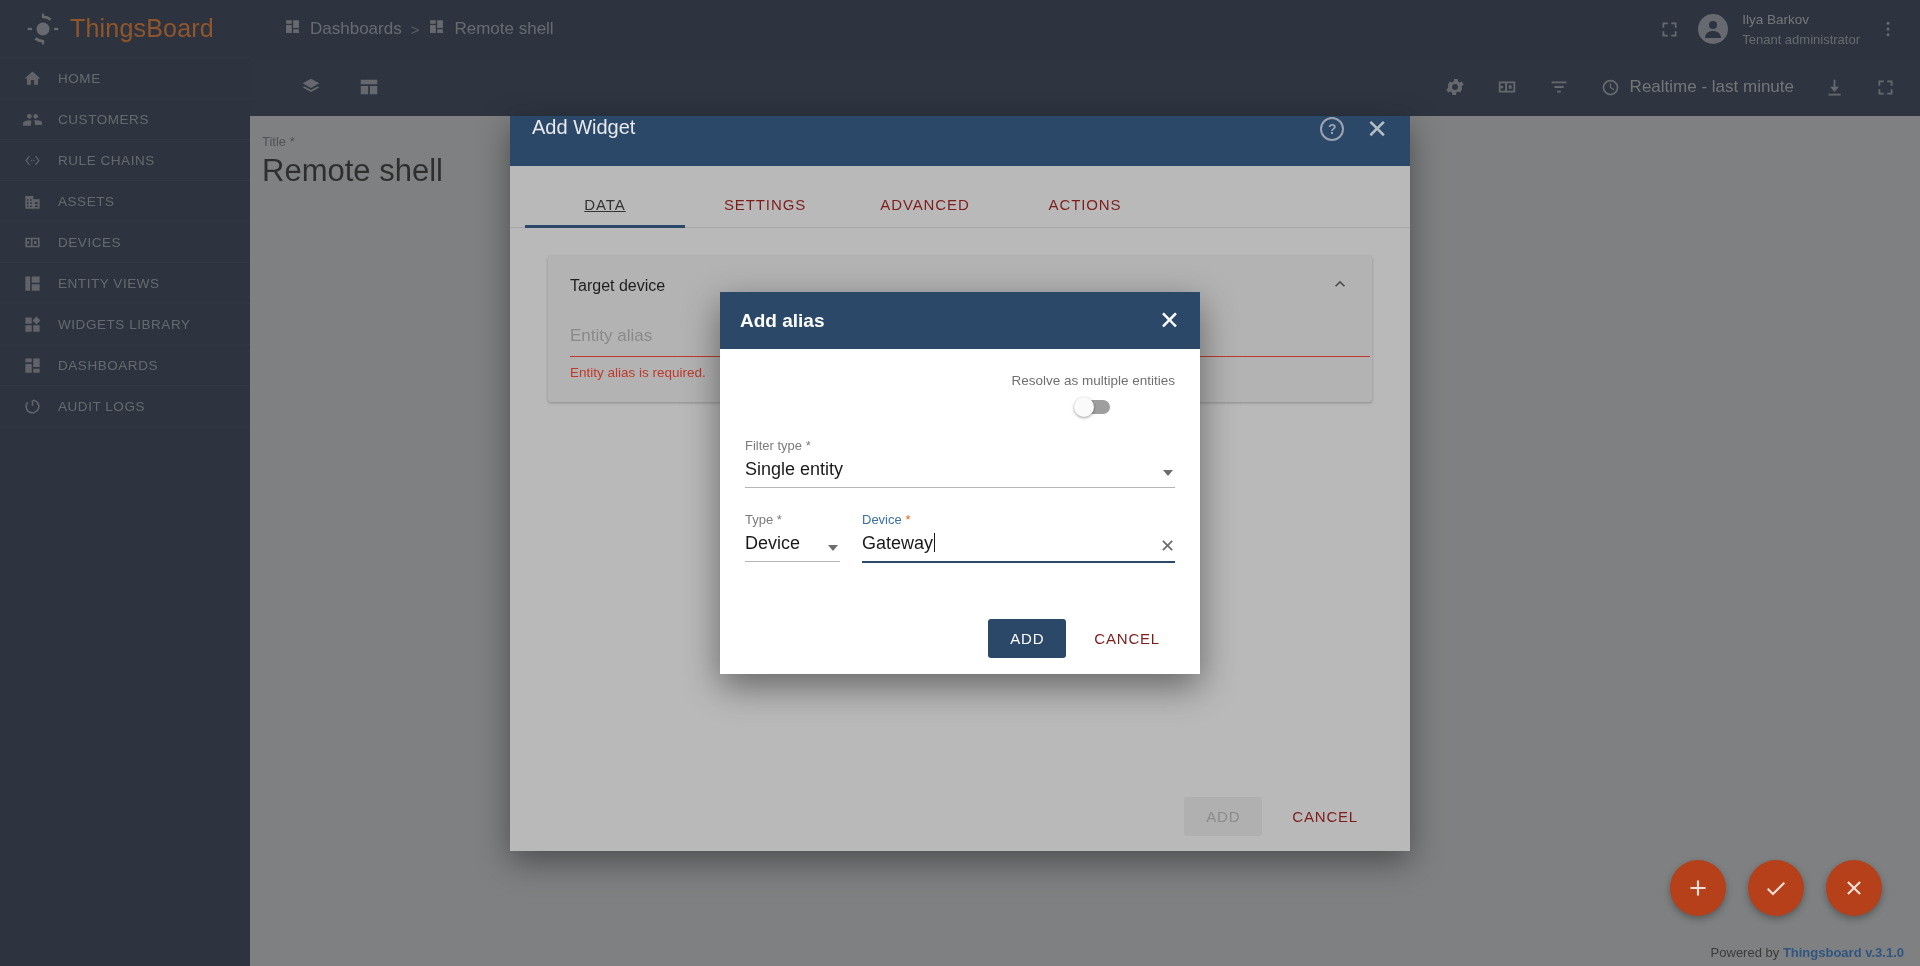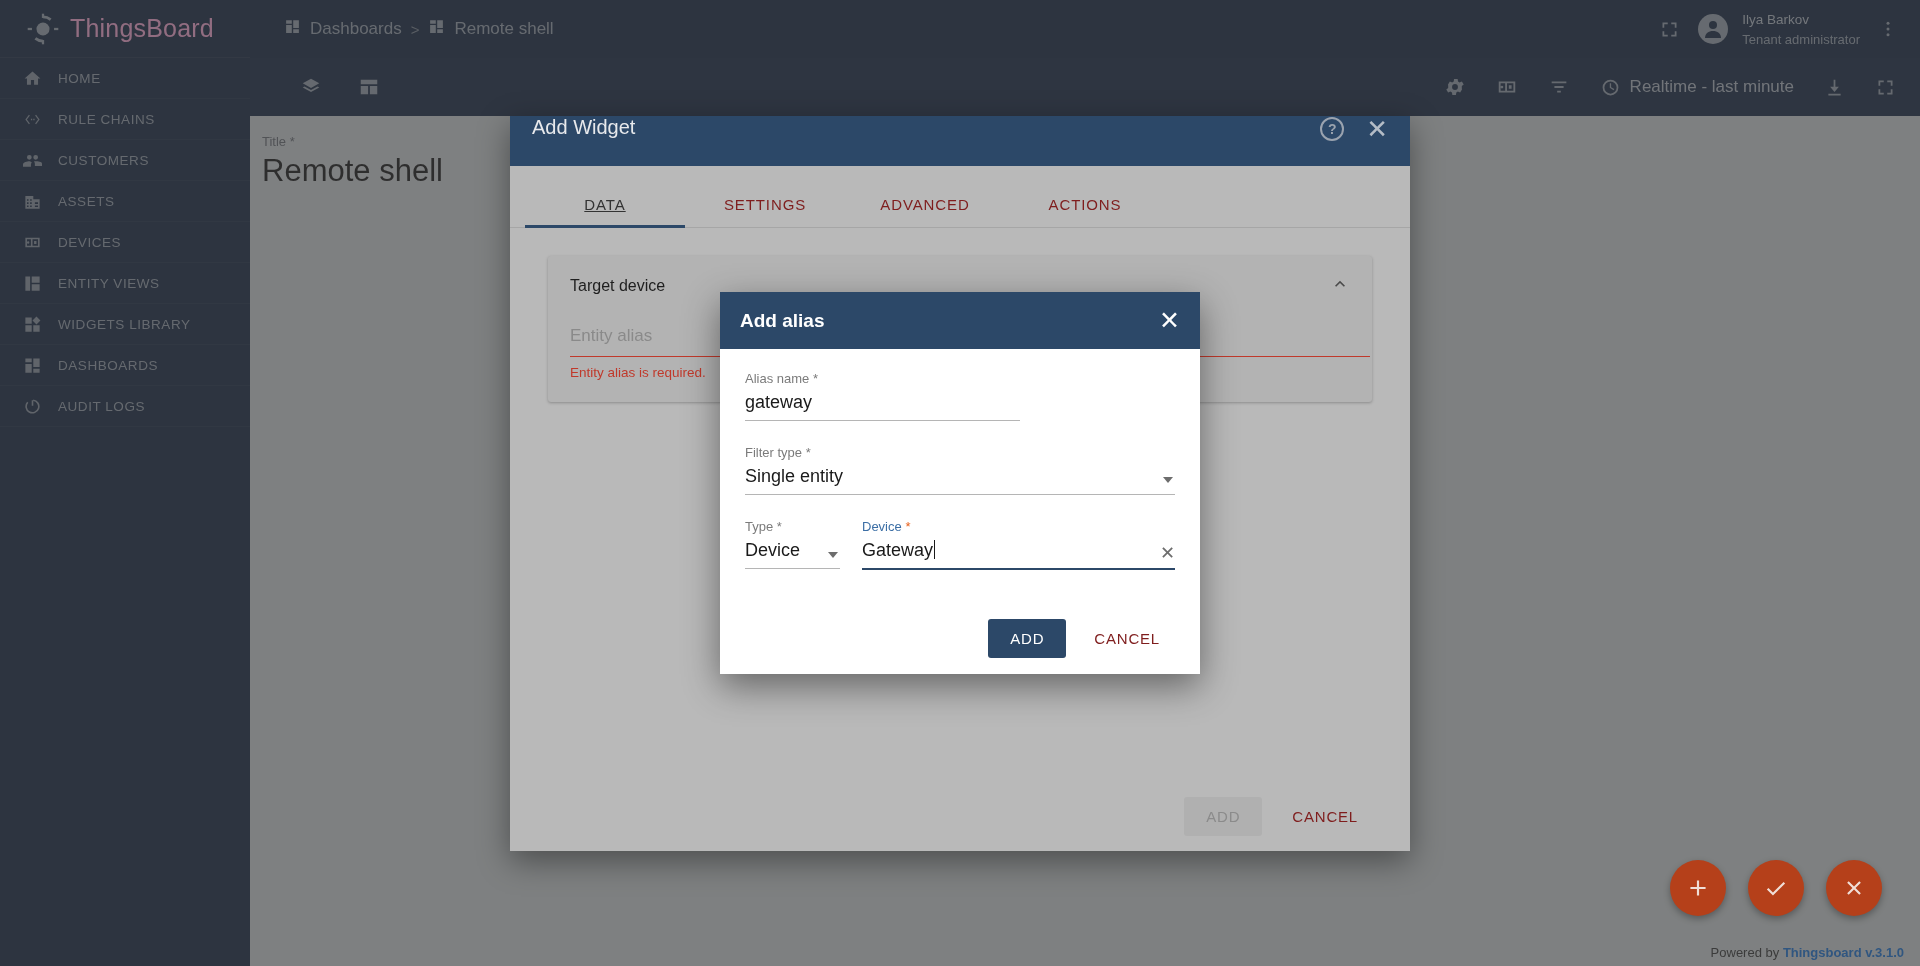--- a/index.html
+++ b/index.html
@@ -17,21 +17,21 @@
     background: #1b2b45;
     z-index: 5;
   }
   .brand {
     height: 58px; display: flex; align-items: center;
     padding-left: 26px; gap: 10px;
     border-bottom: 1px solid rgba(255,255,255,0.06);
   }
   .brand-logo { width: 34px; height: 34px; flex: none; }
   .brand-name {
-    color: #f9a8d4; font-size: 25px; letter-spacing: .2px;
+    color: #f97316; font-size: 25px; letter-spacing: .2px;
     font-weight: 400;
   }
   .nav-item {
     height: 41px; display: flex; align-items: center;
     gap: 16px; padding-left: 22px;
     color: #98a1ad; font-size: 13.5px; letter-spacing: .55px;
     border-bottom: 1px solid rgba(255,255,255,0.045);
     cursor: pointer;
   }
   .nav-icon { width: 20px; height: 20px; flex: none; display: flex; align-items: center; justify-content: center; }
@@ -270,32 +270,32 @@
     <span class="nav-icon">
       <svg viewBox="0 0 24 24" width="19" height="19">
           <path d="M10 20v-6h4v6h5v-8h3L12 3 2 12h3v8z"></path>
         </svg>
     </span>
     <span>HOME</span>
   </div>
   <div class="nav-item">
     <span class="nav-icon">
       <svg viewBox="0 0 24 24" width="19" height="19">
+          <path d="M16 11a3 3 0 1 0 0-6 3 3 0 0 0 0 6zm-8 0a3 3 0 1 0 0-6 3 3 0 0 0 0 6zm0 2c-2.7 0-8 1.3-8 4v3h10v-3c0-1 .4-1.9 1.1-2.6C9.4 13.1 8.6 13 8 13zm8 0c-.6 0-1.4.1-2.2.3.7.7 1.2 1.6 1.2 2.7v3h9v-3c0-2.7-5.3-3-8-3z"></path>
+        </svg>
+    </span>
+    <span>CUSTOMERS</span>
+  </div>
+  <div class="nav-item">
+    <span class="nav-icon">
+      <svg viewBox="0 0 24 24" width="19" height="19">
           <path d="M7.5 6 3 12l4.5 6 1.2-.9L4.9 12l3.8-5.1zm9 0-1.2.9 3.8 5.1-3.8 5.1 1.2.9L21 12zM10 11h1.6v2H10zm3 0h1.6v2H13z"></path>
         </svg>
     </span>
     <span>RULE CHAINS</span>
-  </div>
-  <div class="nav-item">
-    <span class="nav-icon">
-      <svg viewBox="0 0 24 24" width="19" height="19">
-          <path d="M16 11a3 3 0 1 0 0-6 3 3 0 0 0 0 6zm-8 0a3 3 0 1 0 0-6 3 3 0 0 0 0 6zm0 2c-2.7 0-8 1.3-8 4v3h10v-3c0-1 .4-1.9 1.1-2.6C9.4 13.1 8.6 13 8 13zm8 0c-.6 0-1.4.1-2.2.3.7.7 1.2 1.6 1.2 2.7v3h9v-3c0-2.7-5.3-3-8-3z"></path>
-        </svg>
-    </span>
-    <span>CUSTOMERS</span>
   </div>
   <div class="nav-item">
     <span class="nav-icon">
       <svg viewBox="0 0 24 24" width="19" height="19">
           <path d="M3 21V5h10v4h8v12zM5 19h2v-2H5zm0-4h2v-2H5zm0-4h2V9H5zm4 8h2v-2H9zm0-4h2v-2H9zm0-4h2V9H9zm6 8h4v-2h-4zm0-4h4v-2h-4z"></path>
         </svg>
     </span>
     <span>ASSETS</span>
   </div>
   <div class="nav-item">
@@ -512,24 +512,25 @@
 
 <div class="dlg-alias">
   <div class="da-header">
     <span class="da-title">Add alias</span>
     <span class="da-close">✕</span>
   </div>
 
   <div class="da-body">
 
     <div class="row">
-      <div class="field" style="width:275px">
-        <span class="fl">Alias name *</span>
-        <input class="fv" value="gateway" style="">
-        <div class="ul"></div>
+      <div class="toggle-wrap">
+        <span class="toggle-label">Resolve as multiple entities</span>
+        <div class="toggle">
+          <span class="knob"></span>
+        </div>
       </div>
     </div>
 
     <div class="field" style="margin-top:24px">
       <span class="fl">Filter type *</span>
       <div class="fv">Single entity</div>
       <span class="sel-arrow"></span>
       <div class="ul"></div>
     </div>
 

